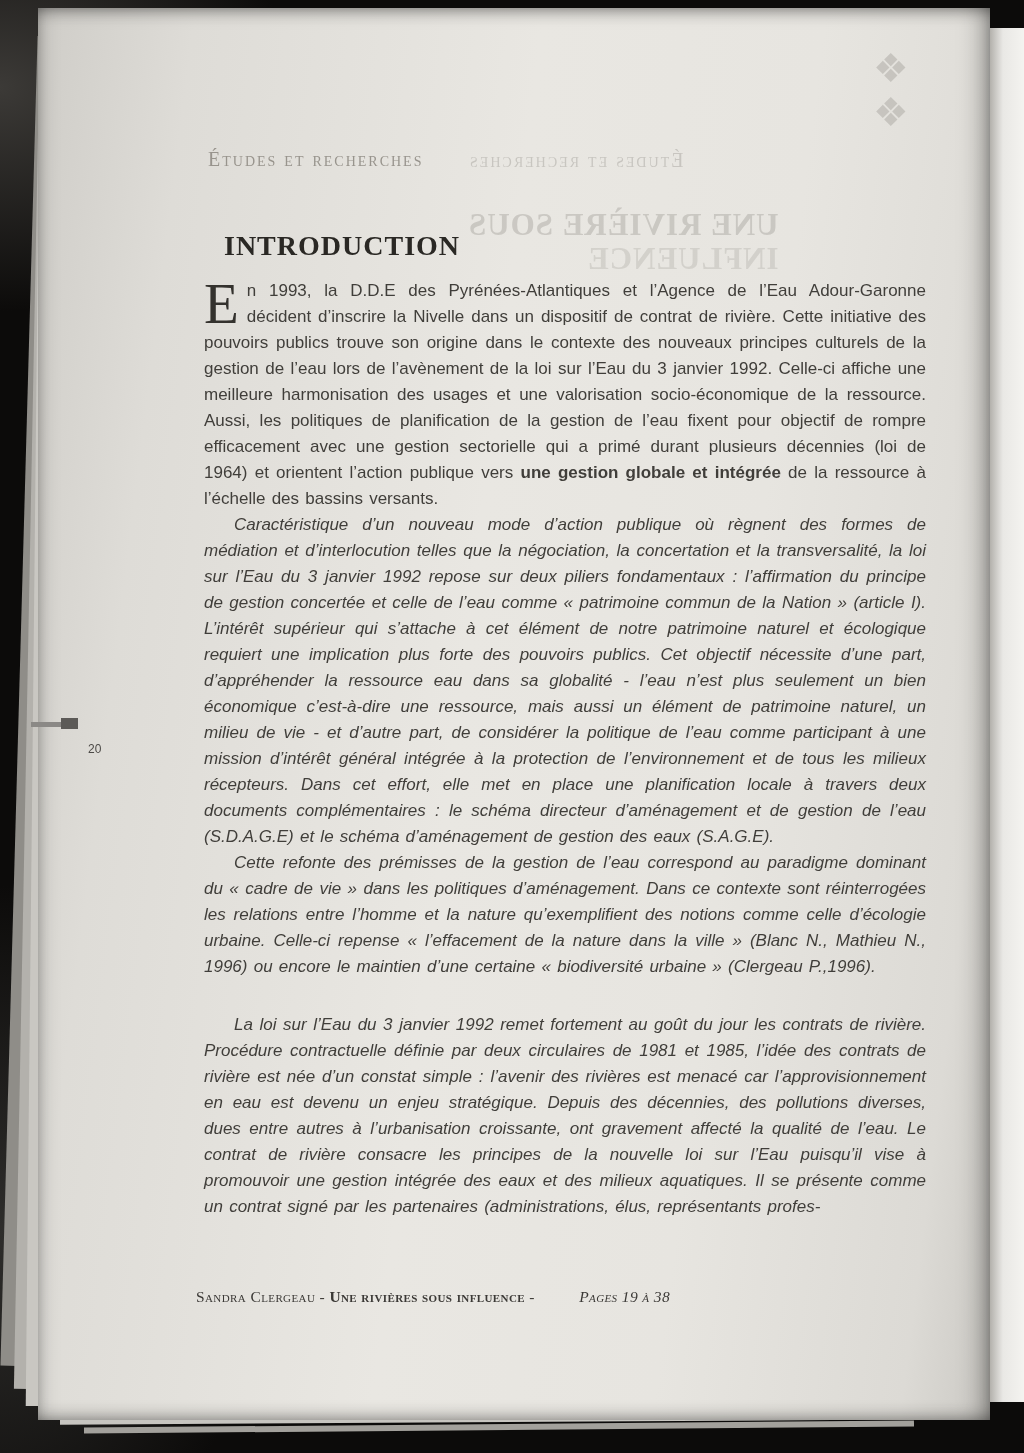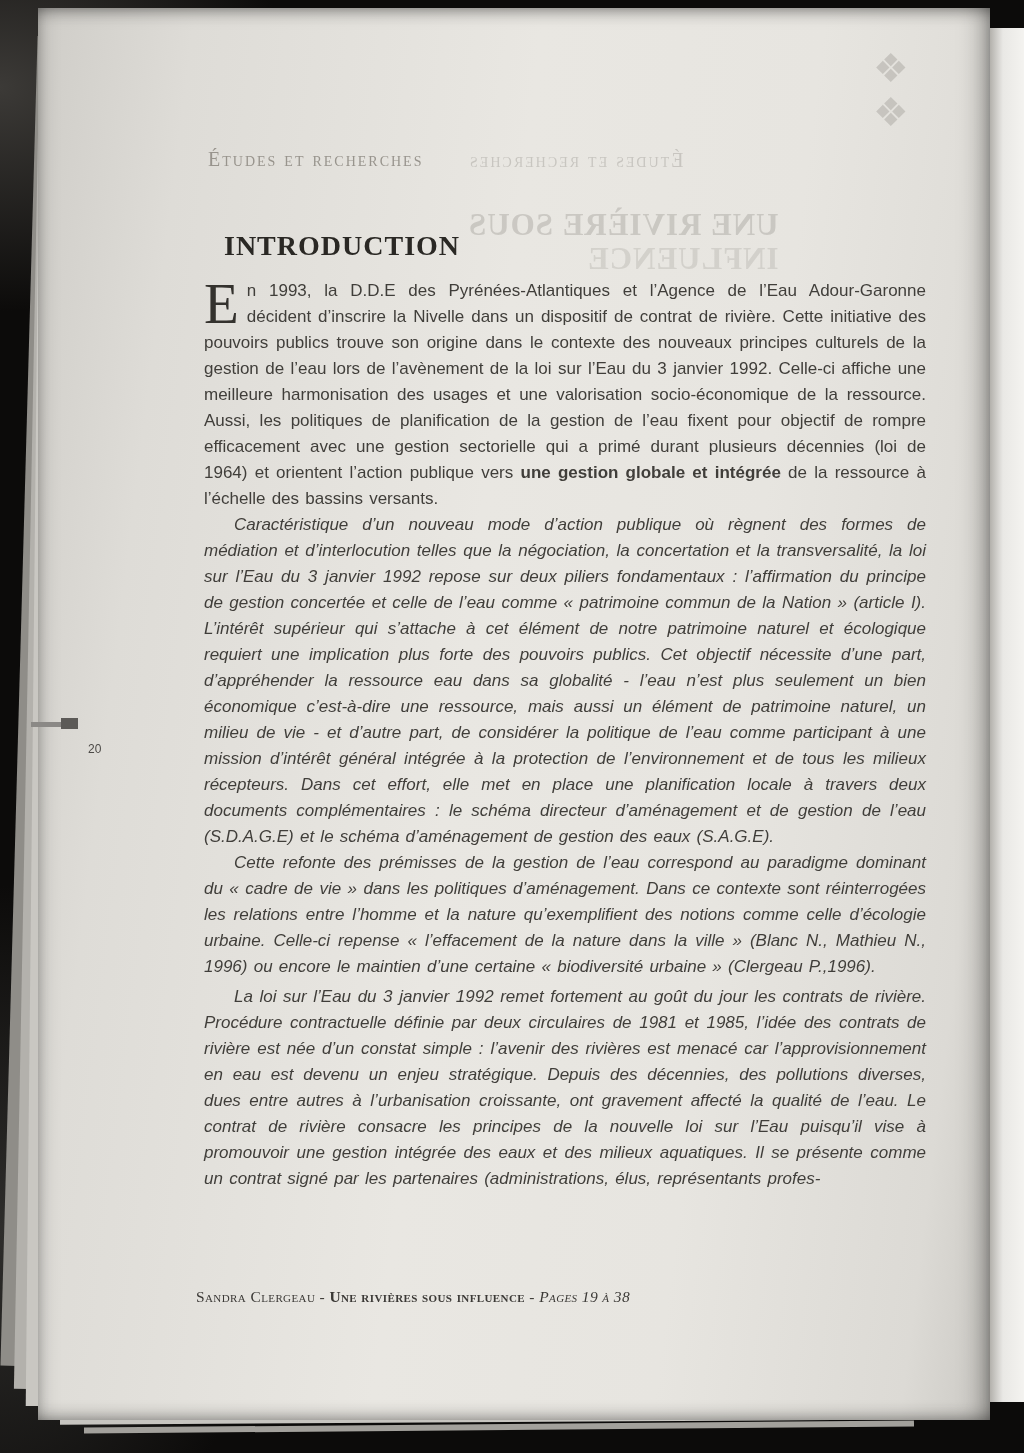--- a/index.html
+++ b/index.html
@@ -59,37 +59,37 @@
     font-family:"Liberation Serif", serif; font-weight:700;
     font-size:31px; line-height:34px; letter-spacing:1px; }
   .bleed-title .l2 { opacity:.7; }
 
   .bodytext { left:166px; top:270px; width:722px; }
   .bodytext p {
     margin:0; text-align:justify; font-size:17px; line-height:26px;
     color:#403e3a; word-spacing:1.5px;
   }
   .bodytext p.indent { text-indent:30px;font-style:italic; }
-  .bodytext p.gap { margin-top:4px; }
+  .bodytext p.gap { margin-top:32px; }
   .dropcap {
     float:left; font-family:"Liberation Serif", serif;
     font-size:57px; line-height:45px; padding:3px 8px 0 0; color:#34322e;
   }
 
   .mark1 { left:31px; top:722px; width:31px; height:5px; background:#8b8986; }
   .mark2 { left:61px; top:718px; width:17px; height:11px; background:#5c5a57; }
   .pagenum { left:88px; top:710px; font-size:12px; color:#4c4a47;margin-top:32px; }
 
   .footer {
     left:158px; top:1280px;
     font-family:"Liberation Serif", serif; font-variant:small-caps;
     font-size:15.5px; color:#3b3936; letter-spacing:.4px;
   }
   .footer .work { font-weight:700; }
-  .footer .pages { font-style:italic; }
+  .footer .pages { font-style:italic;margin-left:40px; }
 </style>
 </head>
 <body>
 
 <div class="scene">
 
   <div class="abs edge1"></div>
   <div class="abs edge2"></div>
   <div class="abs edge3"></div>
   <div class="abs bedge1"></div>

